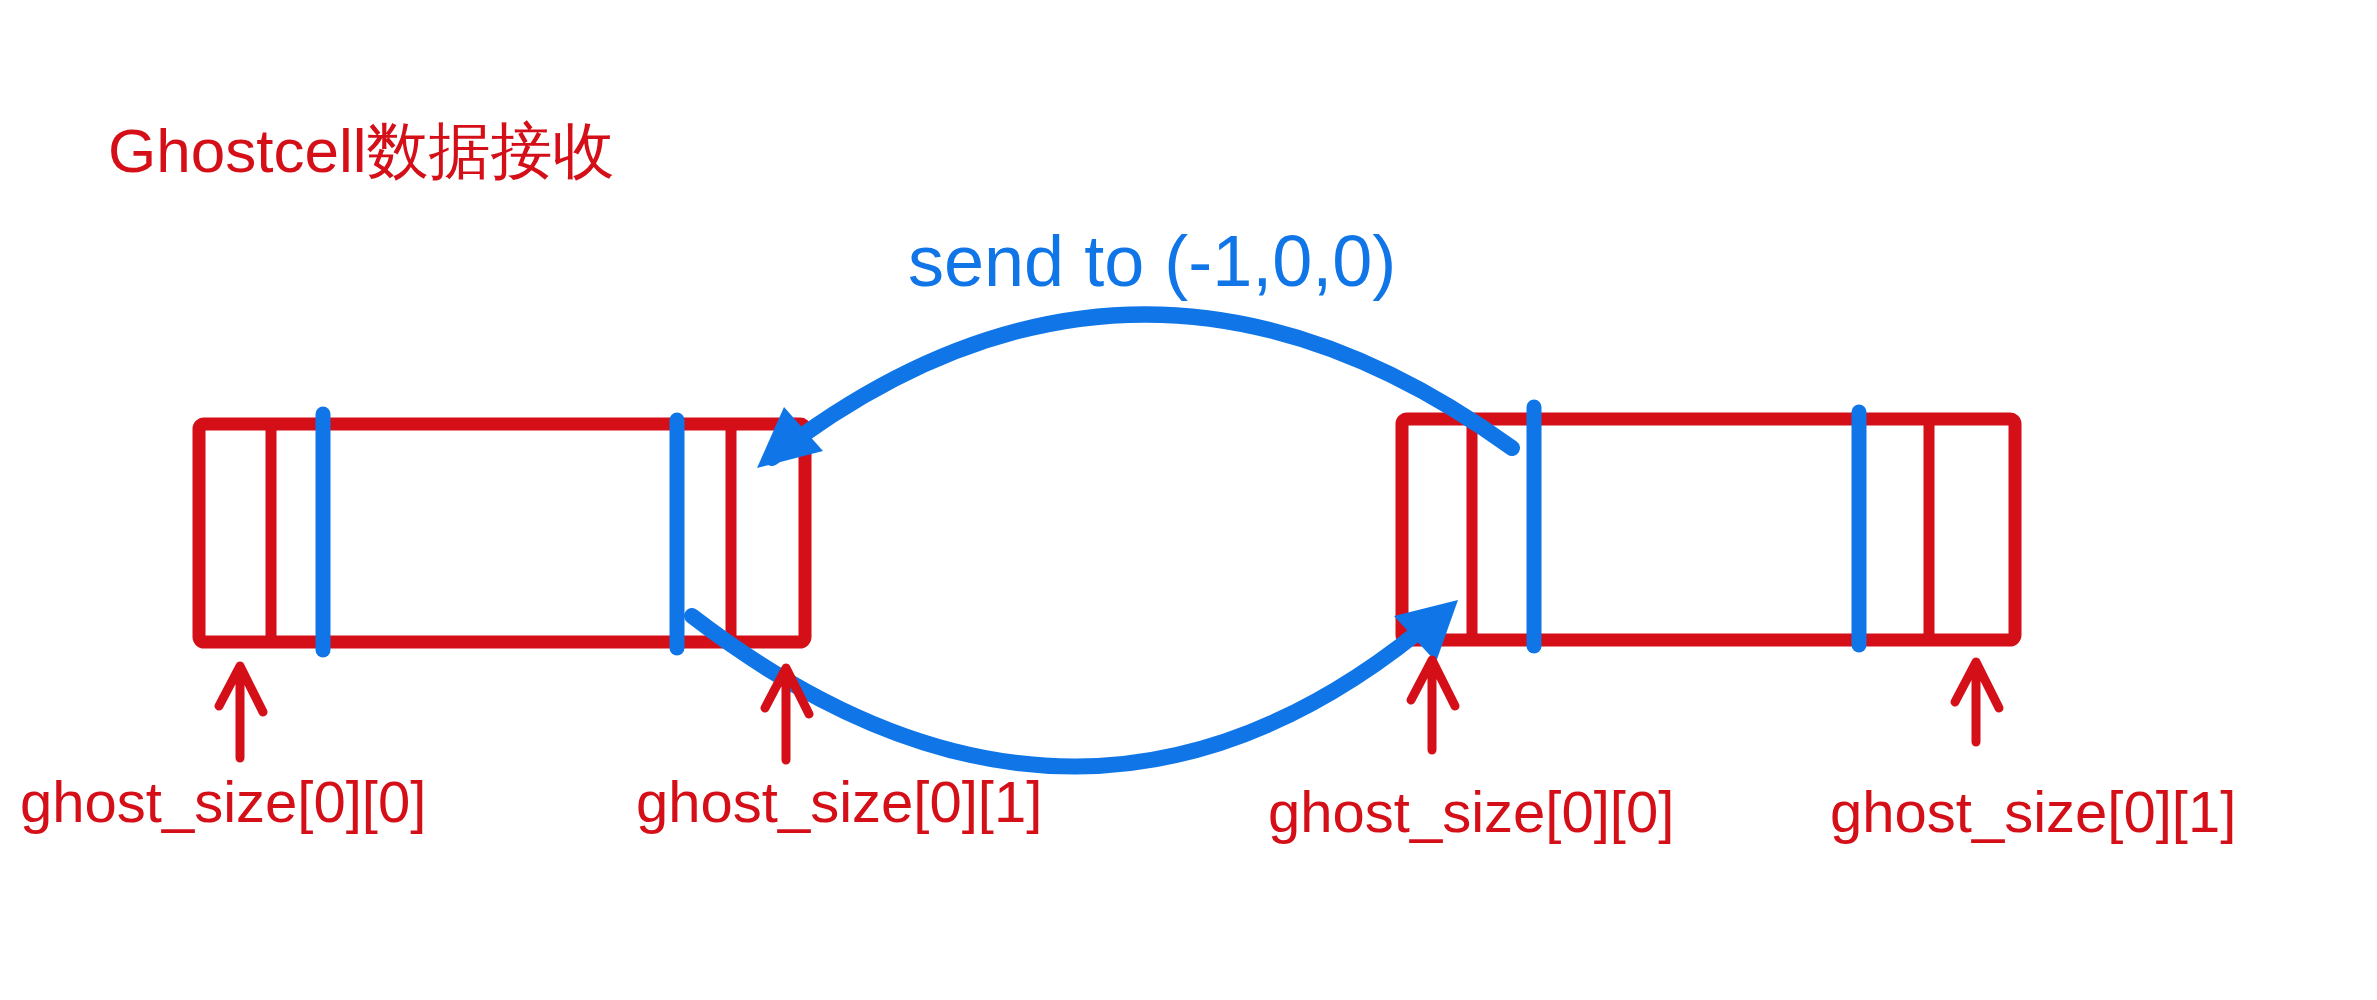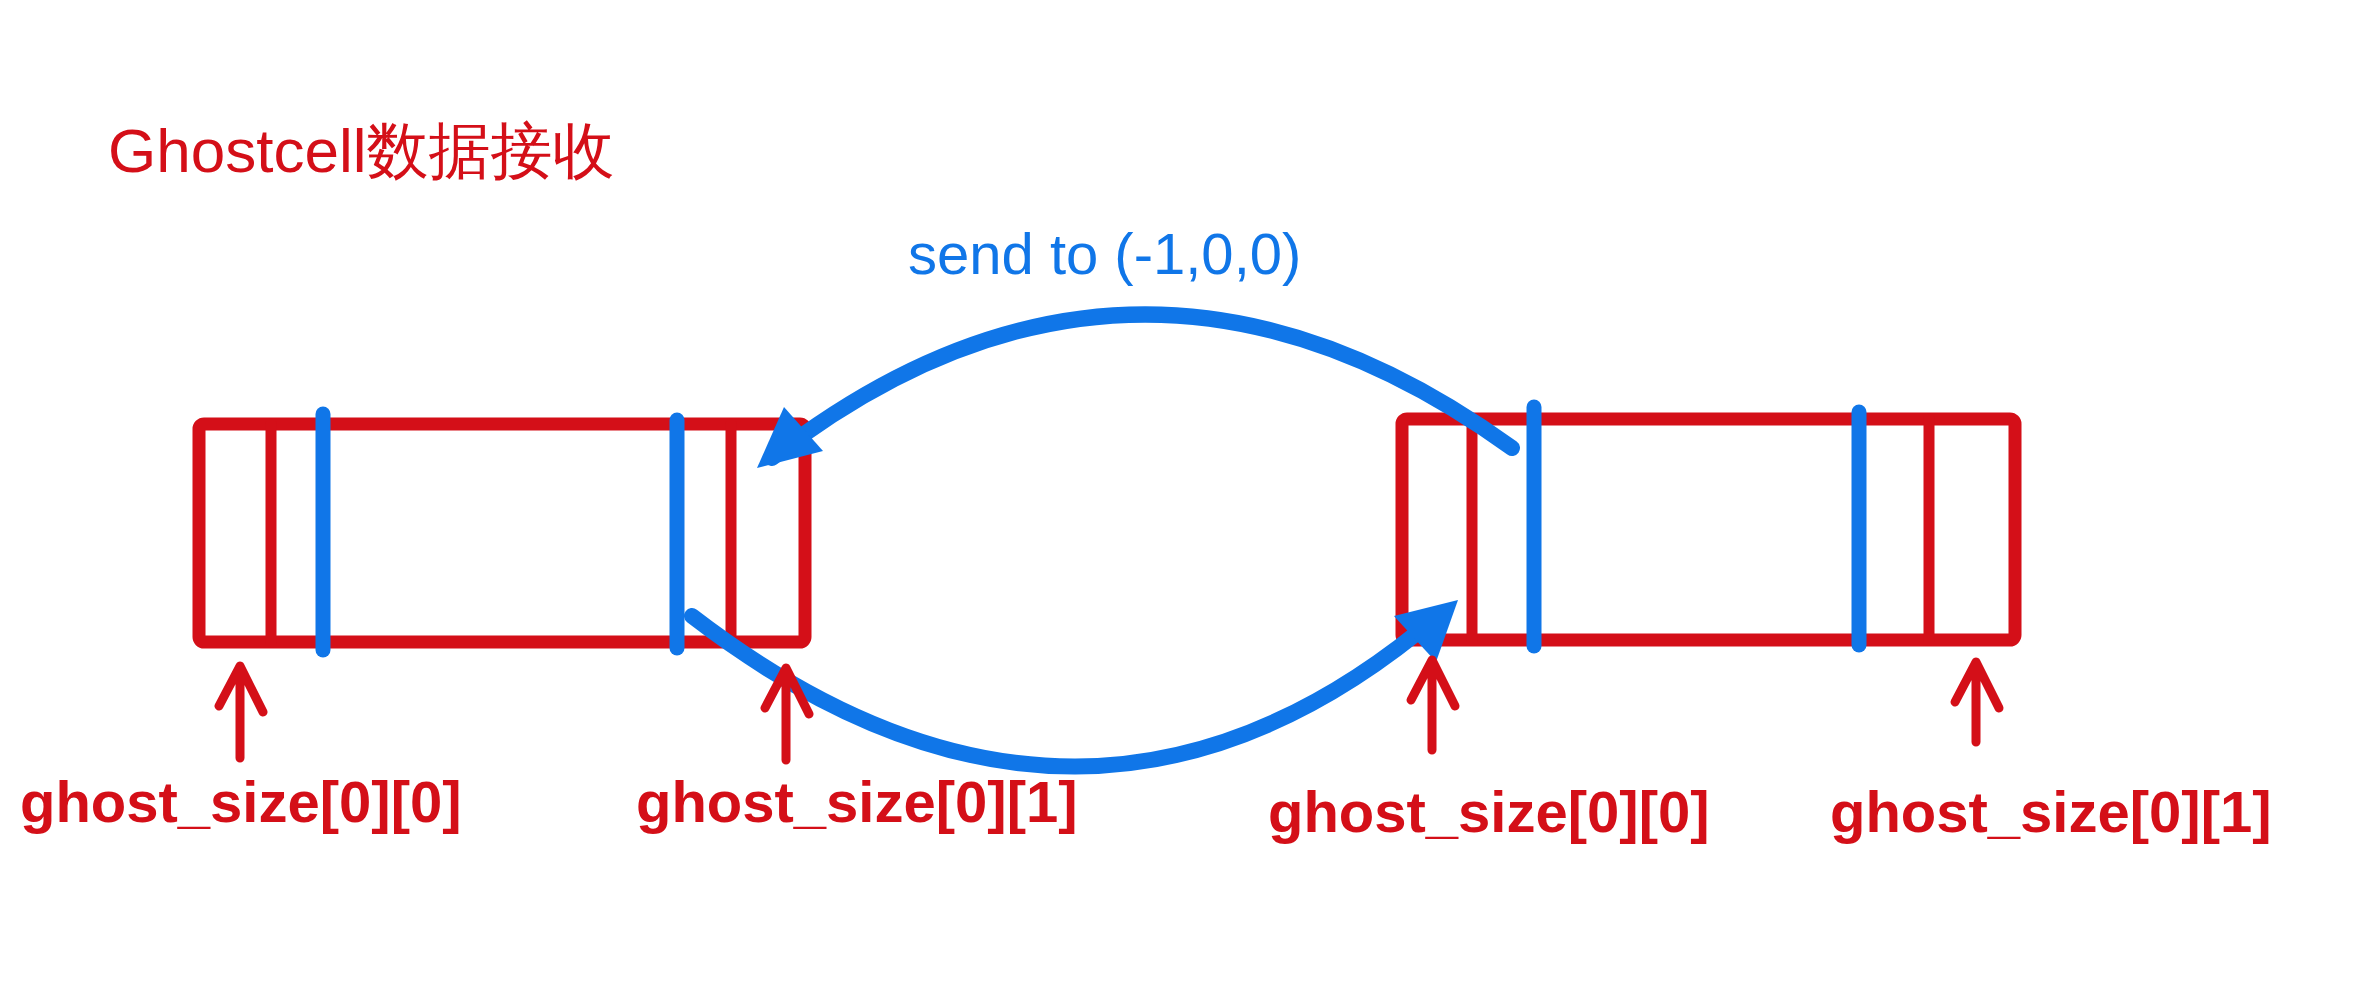--- a/index.html
+++ b/index.html
@@ -27,22 +27,22 @@
     position: absolute;
     white-space: nowrap;
     line-height: 1.05;
   }
   .title-text {
     left: 108px;
     top: 118px;
     font-size: 62px;
     color: var(--color-red, #d40f18);
   }
-  .blue-label { font-size: 58px; color: var(--color-blue, #1076e8); }
-  .red-label  { font-size: 58px; color: var(--color-red, #d40f18); font-weight: bold; }
+  .blue-label { font-size: 72px; color: var(--color-blue, #1076e8); }
+  .red-label  { font-size: 58px; color: var(--color-red, #d40f18); }
   .send-minus-pos { left: 908px; top: 224px; }
   .send-plus-pos  { left: 893px; top: 610px; }
   .gl1-pos { left: 20px;   top: 772px; }
   .gl2-pos { left: 636px;  top: 772px; }
   .gr1-pos { left: 1268px; top: 782px; }
   .gr2-pos { left: 1830px; top: 782px; }
 </style>
 </head>
 <body>
 

